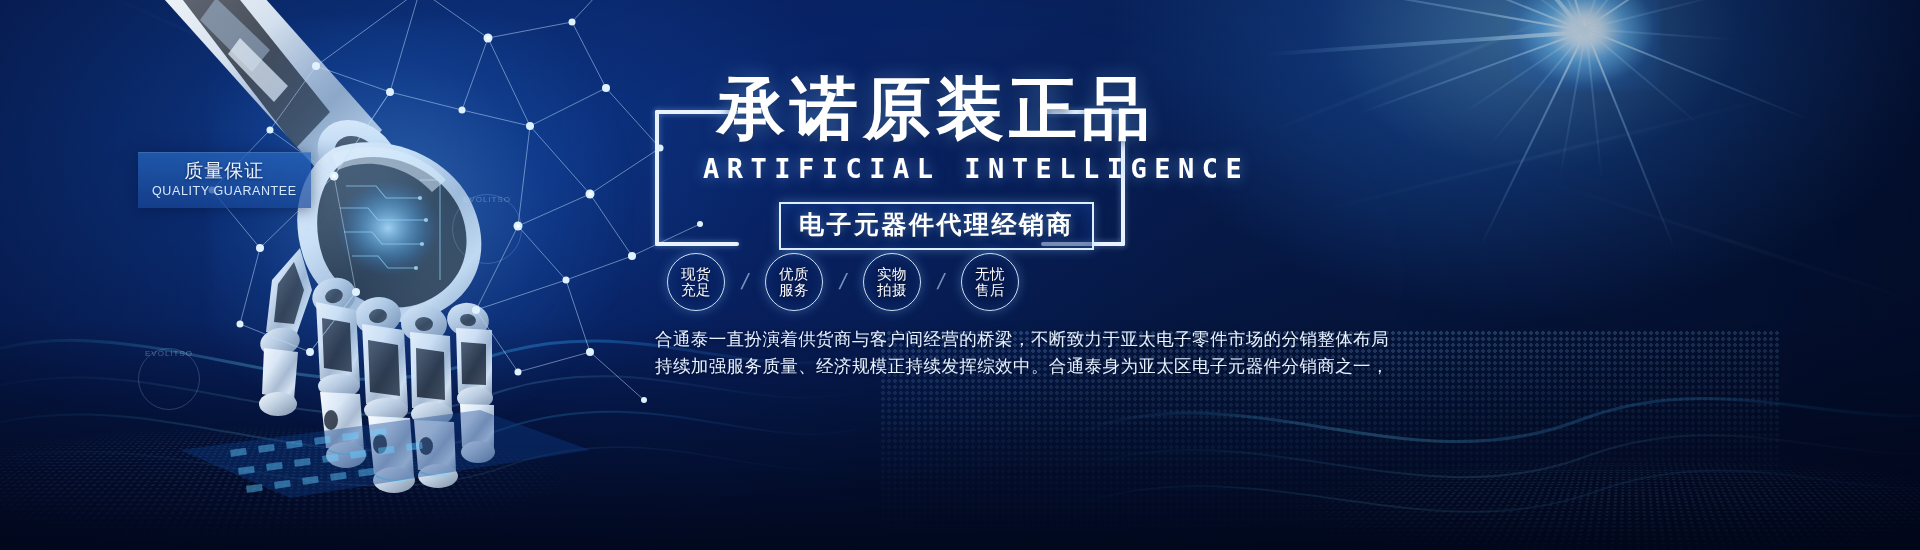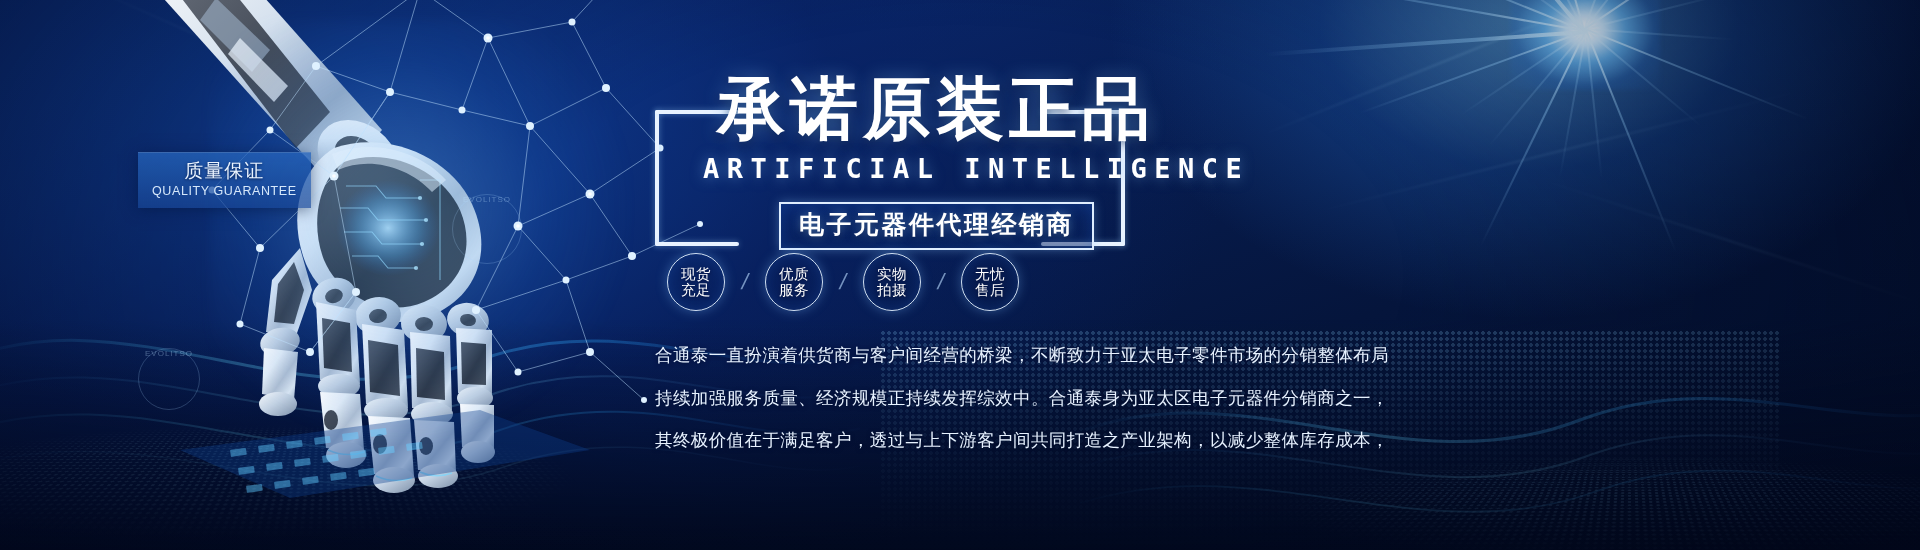--- a/index.html
+++ b/index.html
@@ -176,21 +176,21 @@
     font-size:22px; line-height:22px; transform:skewX(-12deg);
   }
 
   
   .para {
     position:absolute; left:0; top:248px; width:1140px;
     color:#e7f2ff; font-size:17.5px; line-height:26.5px; letter-spacing:.4px;
     font-family:"DejaVu Sans","Liberation Sans",sans-serif;
     text-shadow:0 1px 4px rgba(0,12,45,.85);
   }
-  .para p { white-space:nowrap;margin-top:16px; }
+  .para p { white-space:nowrap; }
 
   
   .wm {
     position:absolute; border:1px solid rgba(170,215,255,.22);
     border-radius:50%; color:rgba(190,225,255,.35);
     font-size:8px; letter-spacing:1px;
     display:flex; justify-content:center;
   }
 </style>
 </head>
@@ -528,17 +528,16 @@
       <div class="sep">/</div>
       <div class="badge">
         <span>无忧</span>
         <span>售后</span>
       </div>
     </div>
 
     <div class="para">
       <p>合通泰一直扮演着供货商与客户间经营的桥梁，不断致力于亚太电子零件市场的分销整体布局</p>
       <p>持续加强服务质量、经济规模正持续发挥综效中。合通泰身为亚太区电子元器件分销商之一，</p>
-      <p>其终极价值在于满足客户，透过与上下游客户间共同打造之产业架构，以减少整体库存成本，</p>
     </div>
   </div>
 
 </div>
 
 </body></html>

